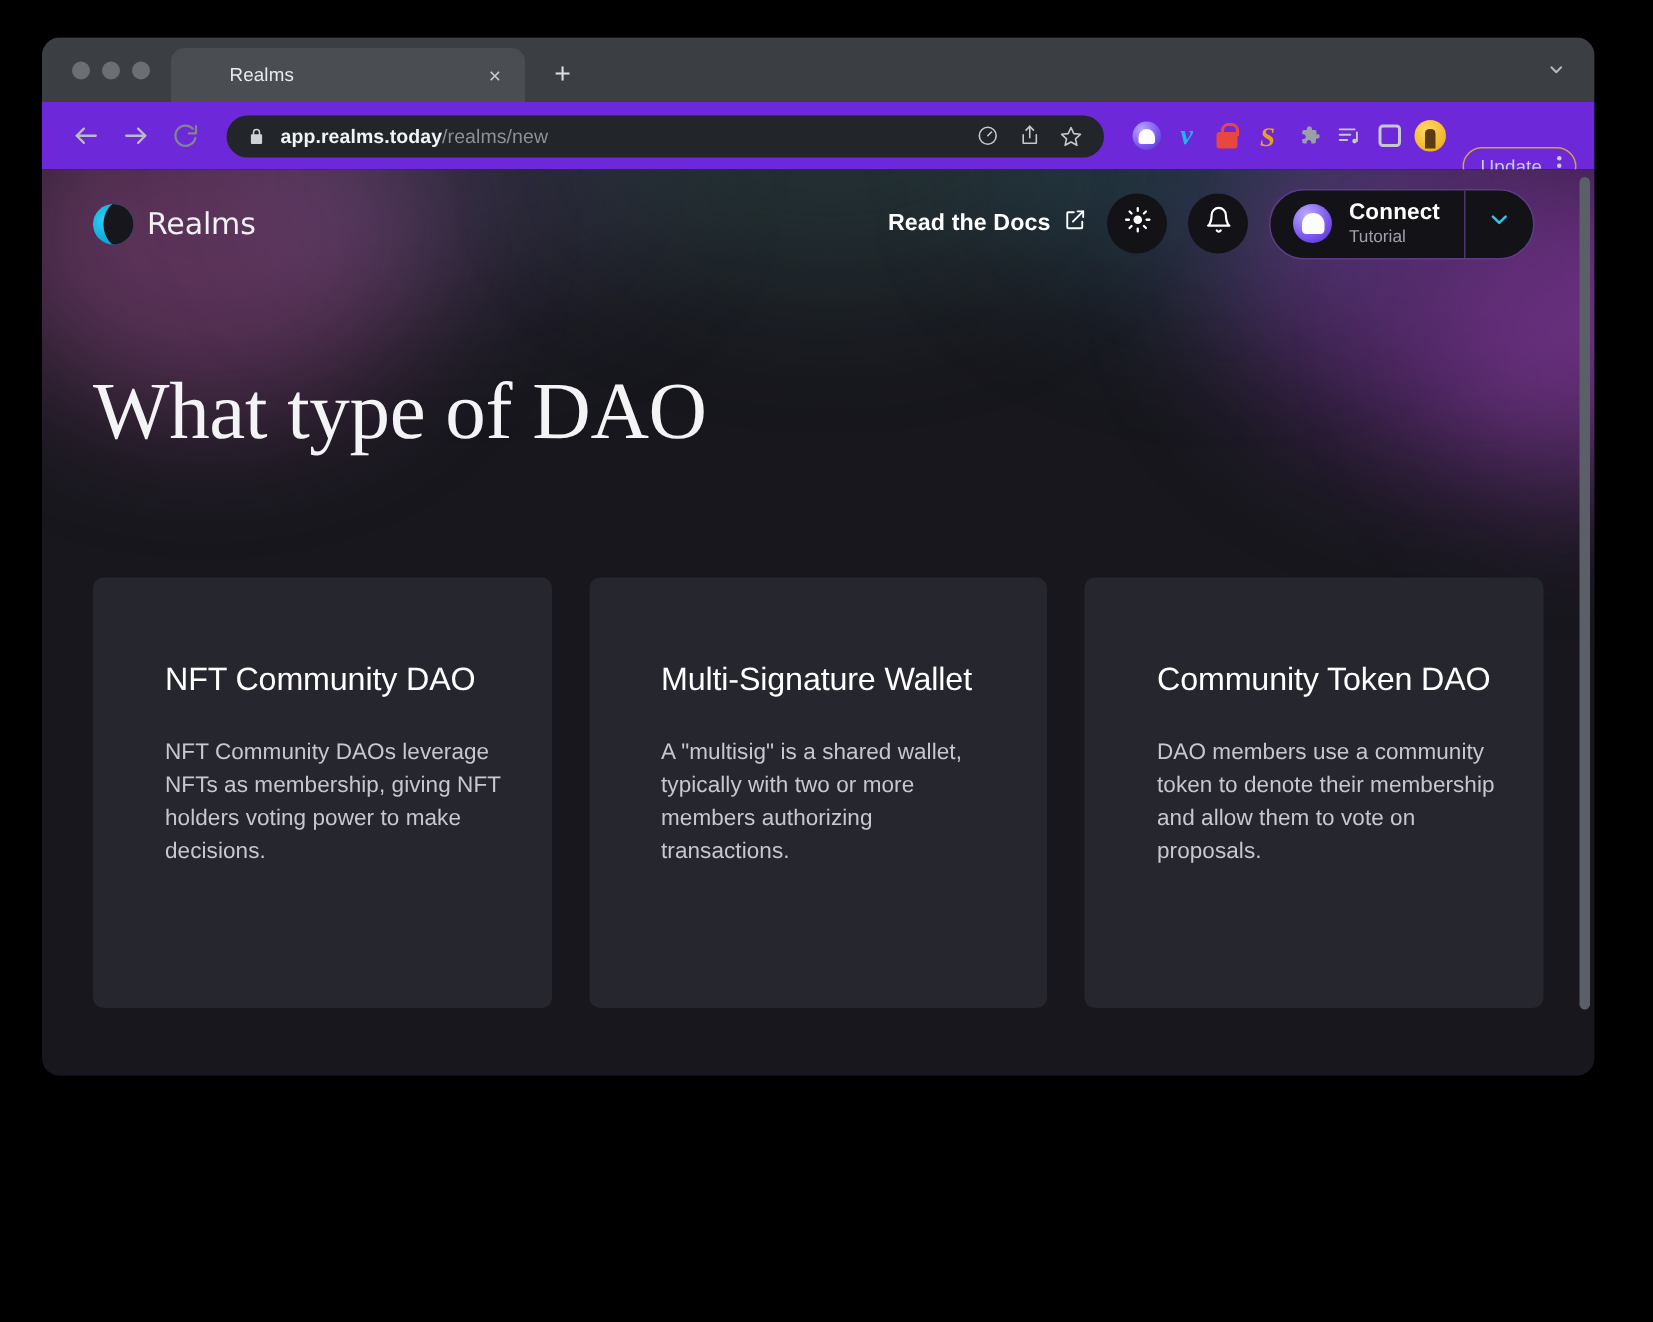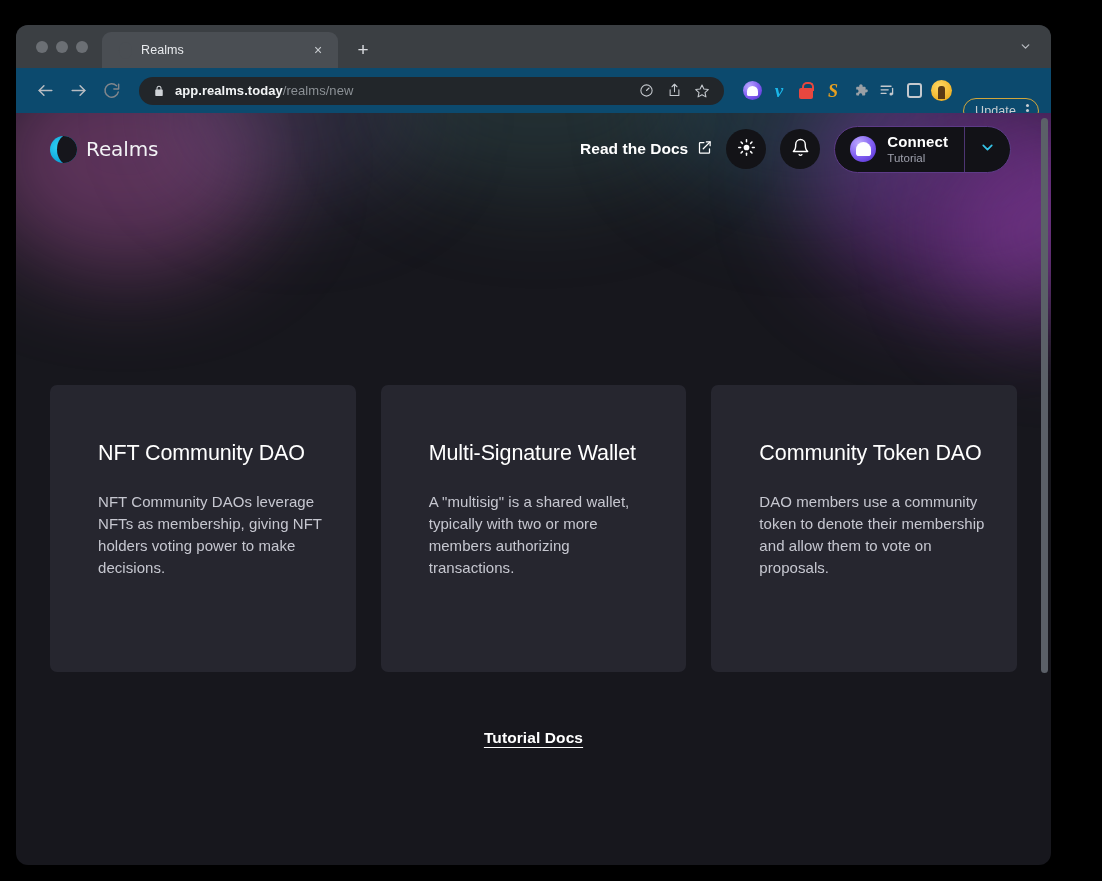--- a/index.html
+++ b/index.html
@@ -9,24 +9,24 @@
     width: 1102px;
     height: 881px;
     background: #000000;
     overflow: hidden;
     font-family: "Liberation Sans", sans-serif;
   }
 
   
   .browser-window {
     position: absolute;
-    left: 16px;
+    left: 28px;
     top: 25px;
     width: 1035px;
-    height: 840px;
+    height: 692px;
     border-radius: 12px;
     overflow: hidden;
     background: #17171d;
   }
 
   
   .tab-strip {
     position: relative;
     height: 43px;
     background: #3b3f43;
@@ -107,21 +107,21 @@
     right: 16px;
     top: 11px;
     width: 20px; height: 20px;
     display: flex; align-items: center; justify-content: center;
     color: #b6babf;
   }
 
   
   .toolbar {
     height: 45px;
-    background: #0c4a6e;
+    background: #6d28d9;
     display: flex;
     align-items: center;
     padding: 0 12px 0 14px;
     gap: 3px;
   }
   .nav-btn {
     width: 30px; height: 30px;
     display: flex; align-items: center; justify-content: center;
     color: #b9bdc2;
     flex: 0 0 auto;
@@ -563,21 +563,21 @@
                     <polyline points="6 9 12 15 18 9"></polyline>
                   </svg>
               </span>
             </div>
           </div>
         </div>
       </div>
 
       <div class="hero">
         <h1 class="hero-title">
-          <br>
+          <span>What type of DAO</span><br>
         </h1>
       </div>
 
       <div class="cards">
         <div class="card">
           <div class="card-title">NFT Community DAO</div>
           <div class="card-desc">NFT Community DAOs leverage NFTs as membership, giving NFT holders voting power to make decisions.</div>
         </div>
         <div class="card">
           <div class="card-title">Multi-Signature Wallet</div>

